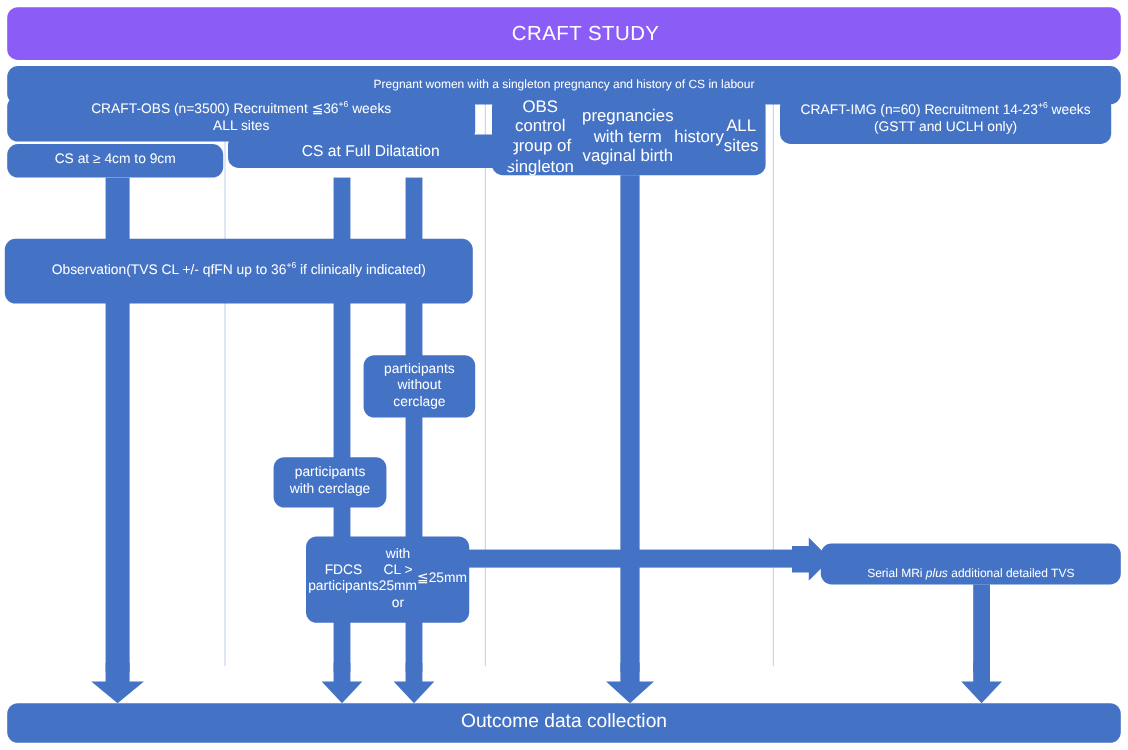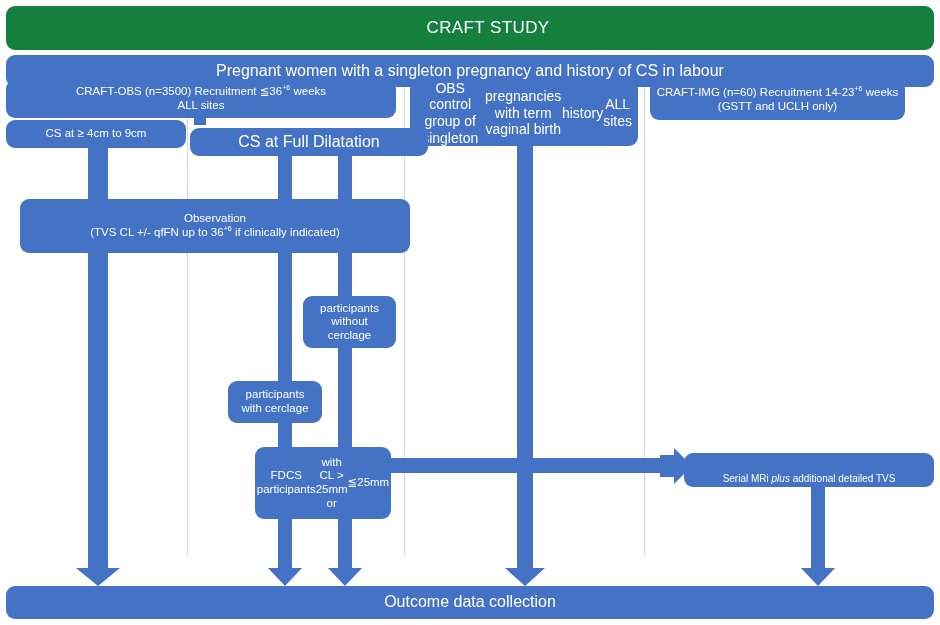--- a/index.html
+++ b/index.html
@@ -2,21 +2,21 @@
 <html><head>
 <meta charset="utf-8">
 <style>
   html,body{margin:0;padding:0;background:#ffffff;}
   body{font-family:"Liberation Sans",sans-serif;}
   #canvas{position:relative;width:940px;height:625px;background:#ffffff;overflow:hidden;}
 
   .box{position:absolute;box-sizing:border-box;display:flex;align-items:center;
        justify-content:center;text-align:center;color:#ffffff;border-radius:9px;
        line-height:1.18;padding:2px 6px;}
-  .title-bar{background:#15803d;font-size:17px;letter-spacing:.4px;padding-left:42px;}
+  .title-bar{background:#8b5cf6;font-size:17px;letter-spacing:.4px;padding-left:42px;}
   .b{background:#4472c4;}
 
   .vline{position:absolute;background:#4472c4;}
   .hline{position:absolute;background:#4472c4;}
   .divider{position:absolute;background:#c9d7ec;width:1px;}
 
   .arrow-down{position:absolute;}
   .arrow-right{position:absolute;}
   .italic{font-style:italic;}
   .nowrap{white-space:nowrap;}
@@ -45,50 +45,50 @@
 
   <div class="hline" style="left:385px;top:458px;width:285px;height:15px;"></div>
   <svg class="arrow-right" style="left:660px;top:448px;" width="32" height="36" viewBox="0 0 32 36">
     <polygon points="0,7 0,29 14,29 14,36 32,18 14,0 14,7" fill="#4472c4"></polygon>
   </svg>
 
   <div class="box title-bar" style="left:6px;top:6px;width:928px;height:44px;">
     <span>CRAFT STUDY</span>
   </div>
 
-  <div class="box b" style="left:6px;top:55px;width:928px;height:32px;font-size:16px;">
+  <div class="box b" style="left:6px;top:55px;width:928px;height:32px;font-size:10px;">
     <span>Pregnant women with a singleton pregnancy and history of CS in labour</span>
   </div>
 
   <div class="box b" style="left:6px;top:80px;width:390px;height:38px;font-size:11.5px;flex-direction:column;">
     <div class="nowrap"><span>CRAFT-OBS  (n=3500) Recruitment ≦36</span><sup>+6</sup><span> weeks</span></div>
     <div>ALL sites</div>
   </div>
 
   <div class="box b" style="left:410px;top:80px;width:228px;height:66px;font-size:14px;flex-direction:row;">
     <div>OBS control group of singleton</div>
     <div>pregnancies with term vaginal birth</div>
     <div>history</div>
     <div>ALL sites</div>
   </div>
 
-  <div class="box b" style="left:650px;top:80px;width:255px;height:40px;font-size:11.5px;flex-direction:column;">
+  <div class="box b" style="left:650px;top:80px;width:276px;height:40px;font-size:11.5px;flex-direction:column;">
     <div class="nowrap"><span>CRAFT-IMG  (n=60) Recruitment 14-23</span><sup>+6</sup><span> weeks</span></div>
     <div>(GSTT and UCLH only)</div>
   </div>
 
   <div class="box b" style="left:6px;top:120px;width:180px;height:28px;font-size:11.5px;">
     <span>CS at ≥ 4cm to 9cm</span>
   </div>
 
-  <div class="box b" style="left:190px;top:128px;width:238px;height:28px;font-size:16px;">
+  <div class="box b" style="left:190px;top:112px;width:238px;height:28px;font-size:13px;">
     <span>CS at Full Dilatation</span>
   </div>
 
-  <div class="box b" style="left:20px;top:199px;width:390px;height:54px;font-size:11.5px;flex-direction:column;">
+  <div class="box b" style="left:4px;top:199px;width:390px;height:54px;font-size:11.5px;">
     <div>Observation</div>
     <div class="nowrap"><span>(TVS CL +/- qfFN up to 36</span><sup>+6</sup><span> if clinically indicated)</span></div>
   </div>
 
   <div class="box b" style="left:303px;top:296px;width:93px;height:52px;font-size:11.5px;flex-direction:column;">
     <div>participants</div>
     <div>without</div>
     <div>cerclage</div>
   </div>
 

